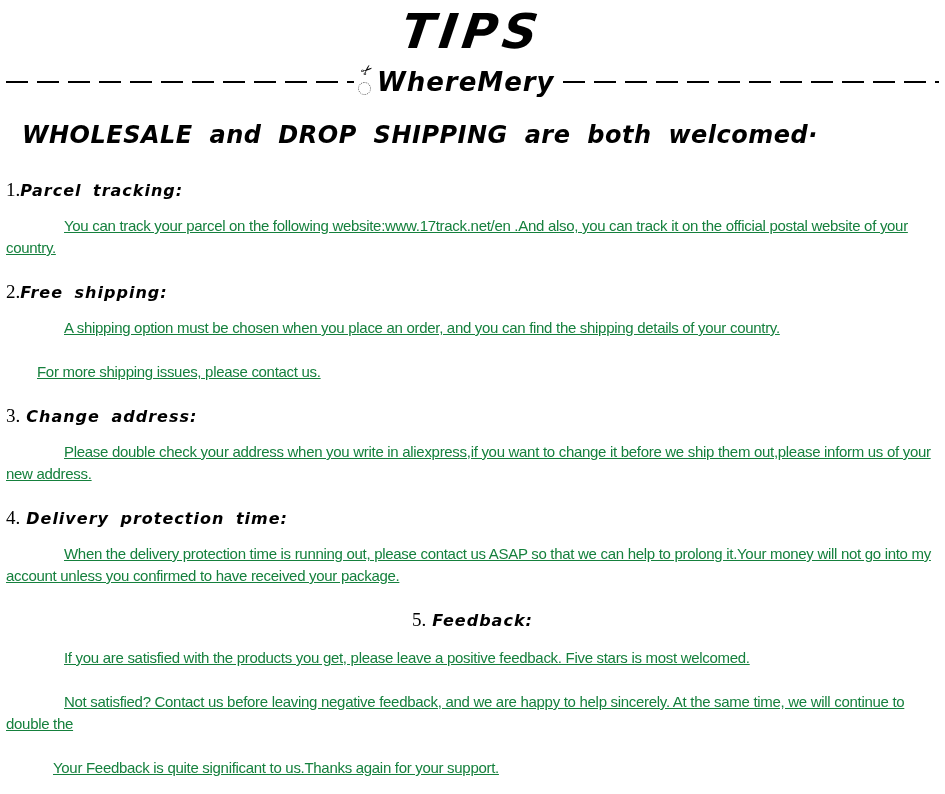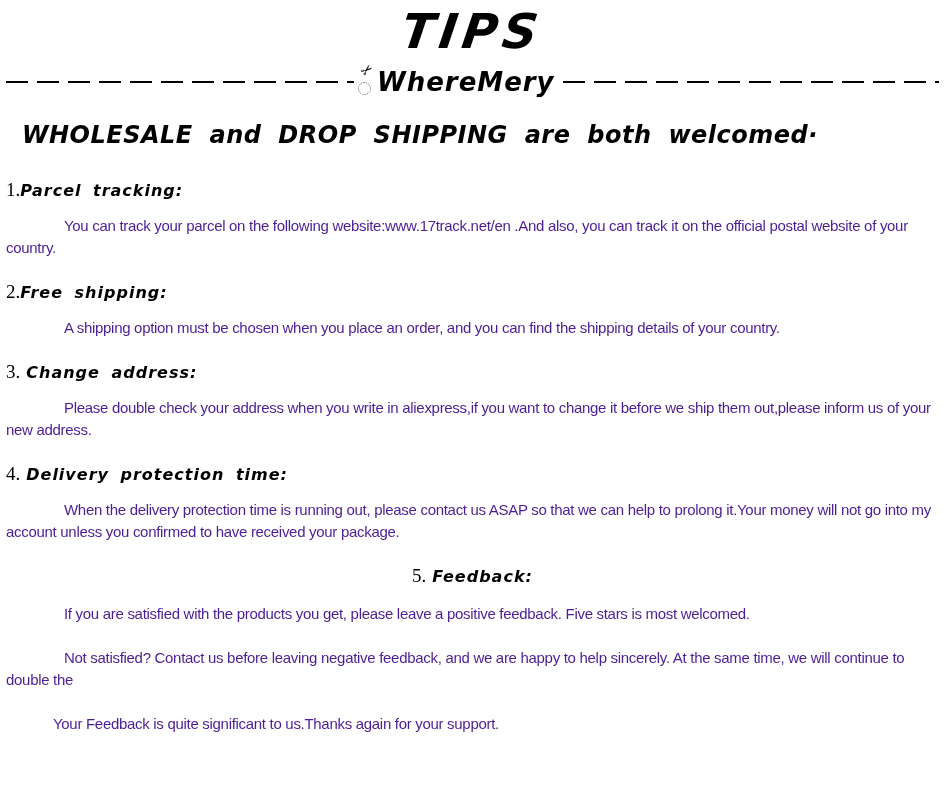--- a/index.html
+++ b/index.html
@@ -114,21 +114,22 @@
   .mt-h2 { margin-top: 20px; }
   .mt-h3 { margin-top: 20px; }
   .mt-h4 { margin-top: 20px; }
   .mt-h5 { margin-top: 20px; text-align: center; }
   
   .body-p {
     margin: 12px 0 0 0;
     font-size: 15px;
     line-height: 22px;
     letter-spacing: -0.3px;
-    color: #4c1d95;
+    color: #15803d;
+    text-decoration: underline;
   }
   .ind-60 { text-indent: 58px; }
   .ind-32 { text-indent: 31px; }
   .ind-48 { text-indent: 47px; }
   .mt-22 { margin-top: 22px; }
   .mt-14 { margin-top: 14px; }
   .mt-0 { margin-top: 0; }
 </style>
 </head>
 <body>
@@ -149,20 +150,21 @@
     <span class="dash seg-right"></span>
   </div>
 
   <p class="intro hand">WHOLESALE and DROP SHIPPING are both welcomed·</p>
 
   <h2 class="sec-h mt-h1"><span class="num">1.</span><span class="h-text hand">Parcel tracking:</span></h2>
   <p class="body-p ind-60">You can track your parcel on the following website:www.17track.net/en .And also, you can track it on the official postal website of your country.</p>
 
   <h2 class="sec-h mt-h2"><span class="num">2.</span><span class="h-text hand">Free shipping:</span></h2>
   <p class="body-p ind-60">A shipping option must be chosen when you place an order, and you can find the shipping details of your country.</p>
+  <p class="body-p ind-32 mt-22">For more shipping issues, please contact us.</p>
 
   <h2 class="sec-h gap mt-h3"><span class="num">3.</span><span class="h-text hand">Change address:</span></h2>
   <p class="body-p ind-60">Please double check your address when you write in aliexpress,if you want to change it before we ship them out,please inform us of your new address.</p>
 
   <h2 class="sec-h gap mt-h4"><span class="num">4.</span><span class="h-text hand">Delivery protection time:</span></h2>
   <p class="body-p ind-60">When the delivery protection time is running out, please contact us ASAP so that we can help to prolong it.Your money will not go into my account unless you confirmed to have received your package.</p>
 
   <h2 class="sec-h gap mt-h5"><span class="num">5.</span><span class="h-text hand">Feedback:</span></h2>
   <p class="body-p ind-60 mt-14">If you are satisfied with the products you get, please leave a positive feedback. Five stars is most welcomed.</p>
   <p class="body-p ind-60 mt-22">Not satisfied? Contact us before leaving negative feedback, and we are happy to help sincerely. At the same time, we will continue to double the</p>

